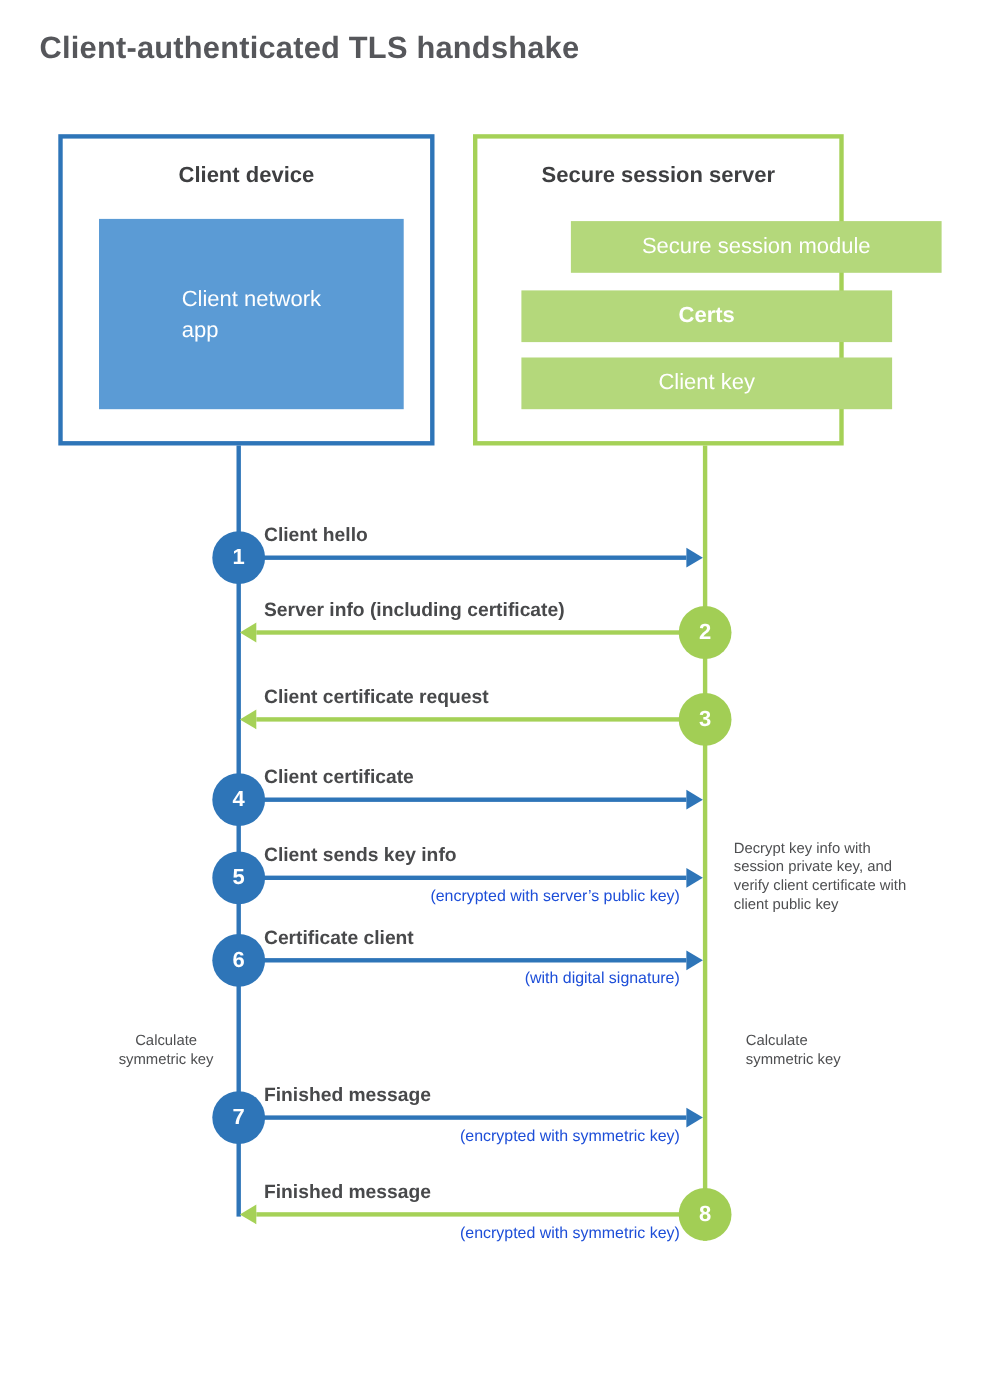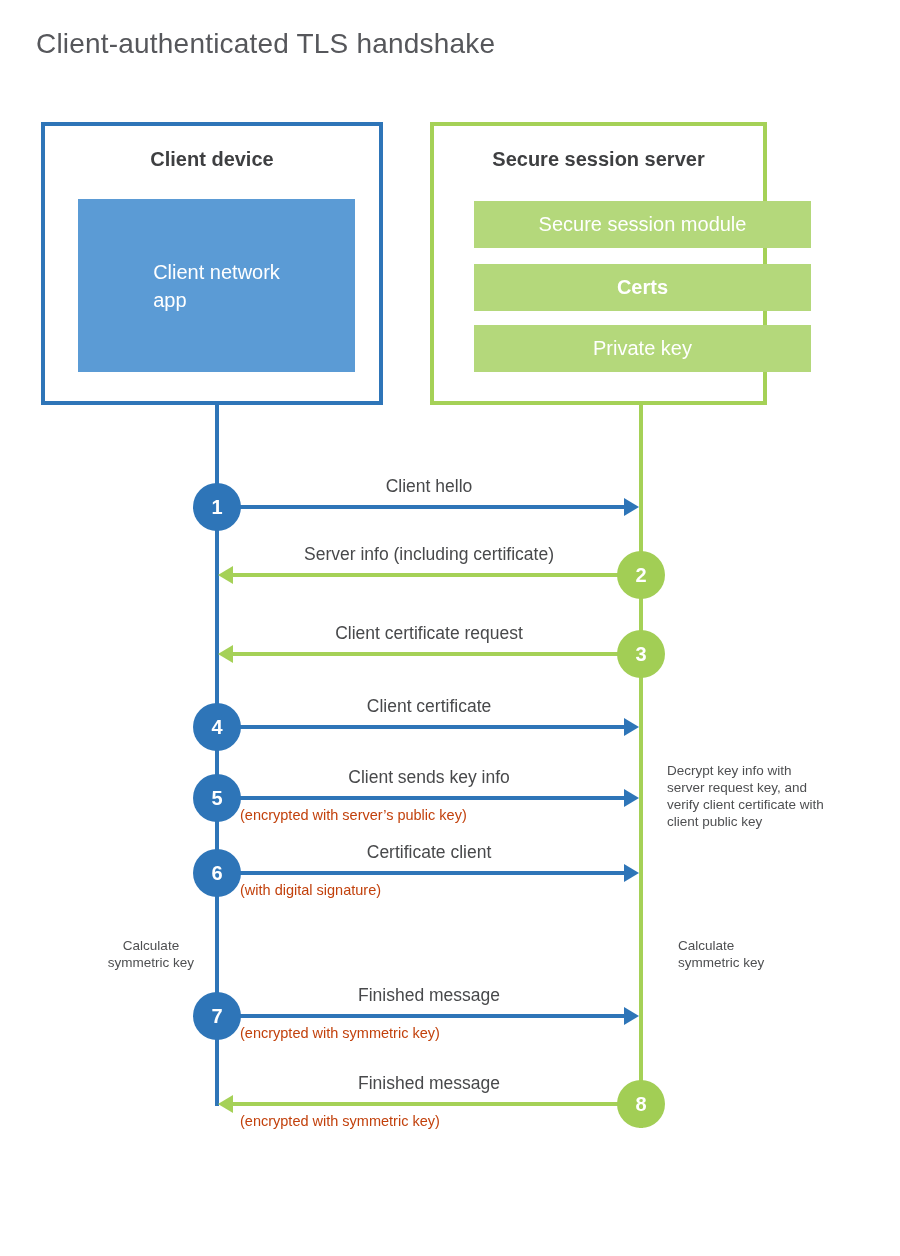--- a/index.html
+++ b/index.html
@@ -2,46 +2,46 @@
 <html><head>
 <meta charset="utf-8">
 <style>
   html, body { margin:0; padding:0; background:#ffffff; }
   .canvas {
     position:relative; width:900px; height:1256px; background:#ffffff;
     font-family:"Liberation Sans", sans-serif; overflow:hidden;
   }
   .page-title {
     position:absolute; left:36px; top:28px;
-    font-size:28px; font-weight:400; color:#56575b; letter-spacing:0.2px;
+    font-size:28px; font-weight:700; color:#56575b; letter-spacing:0.2px;
   }
 
   
   .actor-box {
     position:absolute; top:122px; height:283px; background:#ffffff;
     box-sizing:border-box; border-style:solid; border-width:4px;
   }
-  .client-box { left:41px;  width:342px; border-color:#2e75b8; }
+  .client-box { left:53px;  width:342px; border-color:#2e75b8; }
   .server-box { left:430px; width:337px; border-color:#a5d157; }
   .actor-title {
     position:absolute; top:22px; left:0; right:0; text-align:center;
     font-size:20px; font-weight:700; color:#3e3f41;
   }
   .client-module {
     position:absolute; left:33px; top:73px; width:277px; height:173px;
     background:#5b9bd5; color:#ffffff; font-size:20px; line-height:28px;
     display:flex; align-items:center; justify-content:center; text-align:left;
     white-space:pre-line;
   }
   .server-bar {
     position:absolute; left:40px; width:337px; height:47px;
     background:#b4d87b; color:#ffffff; font-size:20px; line-height:47px;
     text-align:center;
   }
-  .server-bar-1 { top:75px; }
+  .server-bar-1 { top:75px;margin-left:45px; }
   .server-bar-2 { top:138px;font-weight:bold; }
   .server-bar-3 { top:199px; }
 
   
   .lifeline { position:absolute; width:4px; }
   .client-line { left:215px; top:405px; height:701px; background:#2e75b8; }
   .server-line { left:639px; top:405px; height:723px; background:#a5d157; }
 
   
   .step { position:absolute; left:0; width:900px; height:0; }
@@ -63,26 +63,26 @@
 
   .arrow-line { position:absolute; top:-2px; height:4px; }
   .blue  .arrow-line { left:217px; width:407px; background:#2e75b8; }
   .green .arrow-line { left:233px; width:408px; background:#a5d157; }
   .arrow-head { position:absolute; top:-9px; width:0; height:0;
     border-top:9px solid transparent; border-bottom:9px solid transparent; }
   .blue  .arrow-head { left:624px; border-left:15px solid #2e75b8; }
   .green .arrow-head { left:218px; border-right:15px solid #a5d157; }
 
   .label {
-    position:absolute; left:240px; width:378px; top:-31px; text-align:center;
-    font-size:17.5px; color:#48494b;
+    position:absolute; left:240px; width:378px; top:-31px; text-align:left;
+    font-size:17.5px; color:#48494b;font-weight:bold;
   }
   .sublabel {
-    position:absolute; left:240px; width:378px; top:9px; text-align:left;
-    font-size:14.5px; color:#c2410c;
+    position:absolute; left:240px; width:378px; top:9px; text-align:right;
+    font-size:14.5px; color:#1d4ed8;
   }
 
   
   .note-decrypt {
     position:absolute; left:667px; top:762px; width:162px;
     font-size:13.5px; line-height:17px; color:#4e4f51;
   }
   .calc-left {
     position:absolute; left:95px; top:937px; width:112px; text-align:center;
     font-size:13.5px; line-height:17px; color:#4e4f51;
@@ -102,21 +102,21 @@
   <div class="actor-box client-box">
     <div class="actor-title">Client device</div>
     <div class="client-module">Client network
 app</div>
   </div>
 
   <div class="actor-box server-box">
     <div class="actor-title">Secure session server</div>
     <div class="server-bar server-bar-1">Secure session module</div>
     <div class="server-bar server-bar-2">Certs</div>
-    <div class="server-bar server-bar-3">Private key</div>
+    <div class="server-bar server-bar-3">Client key</div>
   </div>
 
   <div class="lifeline client-line"></div>
   <div class="lifeline server-line"></div>
 
   <div class="step step-1 blue">
     <div class="arrow-line"></div>
     <div class="arrow-head"></div>
     <div class="badge">1</div>
     <div class="label">Client hello</div>
@@ -152,21 +152,21 @@
   </div>
 
   <div class="step step-6 blue">
     <div class="arrow-line"></div>
     <div class="arrow-head"></div>
     <div class="badge">6</div>
     <div class="label">Certificate client</div>
     <div class="sublabel">(with digital signature)</div>
   </div>
 
-  <div class="note-decrypt">Decrypt key info with server request key, and verify client certificate with client public key</div>
+  <div class="note-decrypt">Decrypt key info with session private key, and verify client certificate with client public key</div>
   <div class="calc-left">Calculate symmetric key</div>
   <div class="calc-right">Calculate symmetric key</div>
 
   <div class="step step-7 blue">
     <div class="arrow-line"></div>
     <div class="arrow-head"></div>
     <div class="badge">7</div>
     <div class="label">Finished message</div>
     <div class="sublabel">(encrypted with symmetric key)</div>
   </div>

